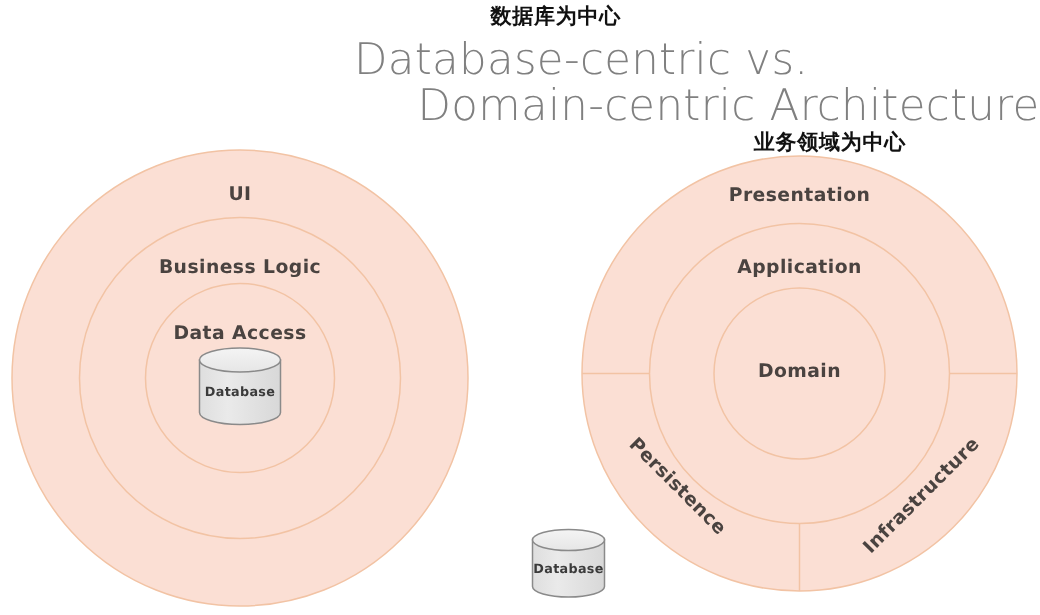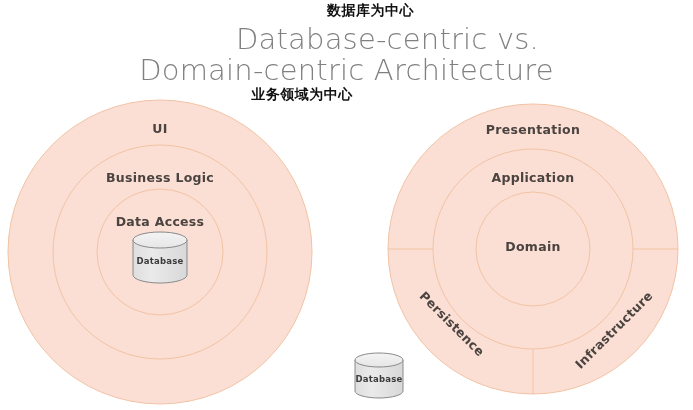--- a/index.html
+++ b/index.html
@@ -34,35 +34,36 @@
   #cn-note-top {
     left: 0;
     top: 2px;
     width: 693px;
     margin-left: 24px;
   }
   #cn-note-bottom {
     left: 0;
     top: 86px;
     width: 604px;
+    text-align: right;
   }
   .title-line {
     position: absolute;
     left: 0;
     width: 693px;
     text-align: center;
     color: #808080;
     font-family: "DejaVu Sans", "Liberation Sans", sans-serif;
     font-weight: 300;
     font-size: 29px;
     letter-spacing: 0.2px;
     white-space: nowrap;
   }
   #title-line-1 { top: 22px; padding-left: 41px; }
-  #title-line-2 { top: 53px; }
+  #title-line-2 { top: 53px; text-align: right; }
   .ring-label {
     font-family: "DejaVu Sans", "Liberation Sans", sans-serif;
     font-size: 12.5px;
     font-weight: 700;
     fill: #4a4340;
     letter-spacing: 0.3px;
   }
   .db-label {
     font-family: "DejaVu Sans", "Liberation Sans", sans-serif;
     font-size: 8.5px;

